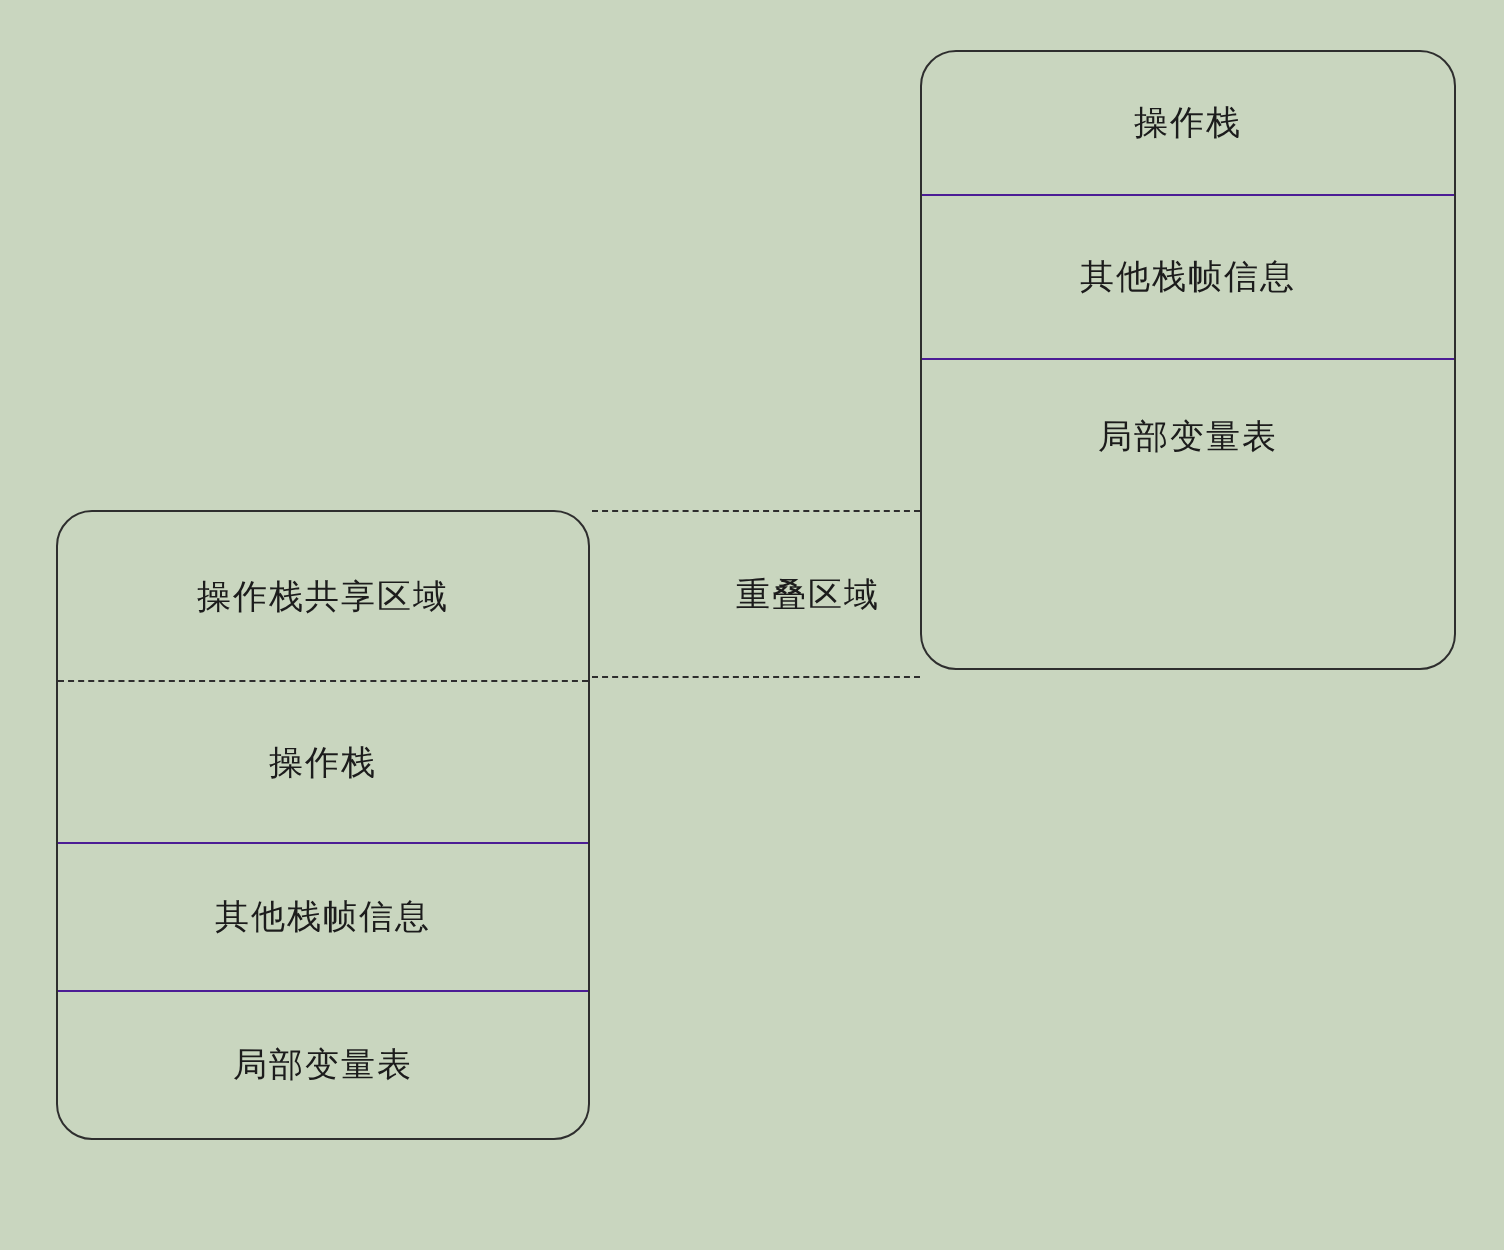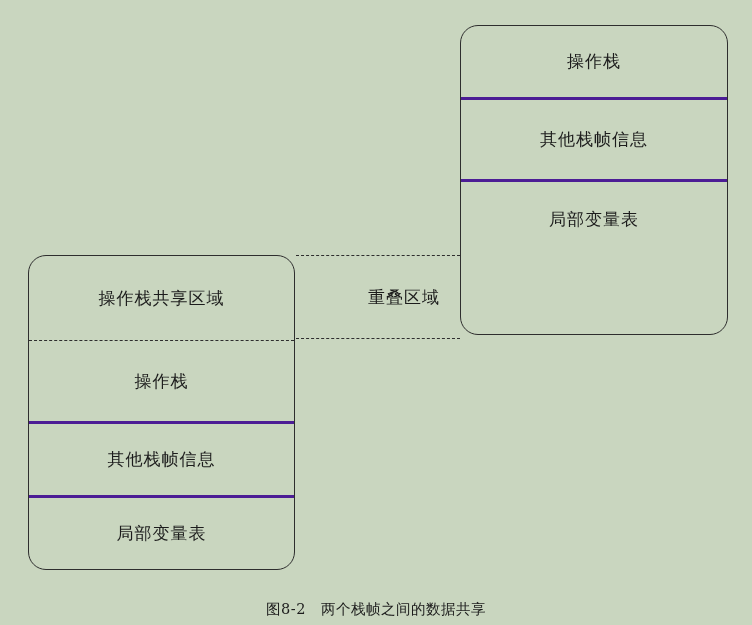--- a/index.html
+++ b/index.html
@@ -39,21 +39,21 @@
     height: 315px;
   }
 
   .cell {
     display: flex;
     align-items: center;
     justify-content: center;
     font-size: 17px;
     letter-spacing: 1px;
   }
-  .cell + .cell { border-top: 3px solid #4c1d95; }
+  .cell + .cell { border-top: 1px solid #4c1d95; }
   .cell.dashed-top { border-top: 1px dashed #2e2e2e; }
 
   .frame-right .cell:nth-child(1) { height: 71px; }
   .frame-right .cell:nth-child(2) { height: 82px; }
   .frame-right .cell:nth-child(3) { height: 77px; }
   .frame-right .cell:nth-child(4) { height: 78px; }
 
   .frame-left .cell:nth-child(1) { height: 84px; }
   .frame-left .cell:nth-child(2) { height: 81px; }
   .frame-left .cell:nth-child(3) { height: 74px; }
@@ -105,15 +105,14 @@
     <div class="cell dashed-top">操作栈</div>
     <div class="cell">其他栈帧信息</div>
     <div class="cell">局部变量表</div>
   </div>
 
   <div class="connector connector-top"></div>
   <div class="connector connector-bottom"></div>
 
   <div class="overlap-label">重叠区域</div>
 
-  <div class="caption">图8-2　两个栈帧之间的数据共享</div>
 
 </div>
 
 </body></html>

